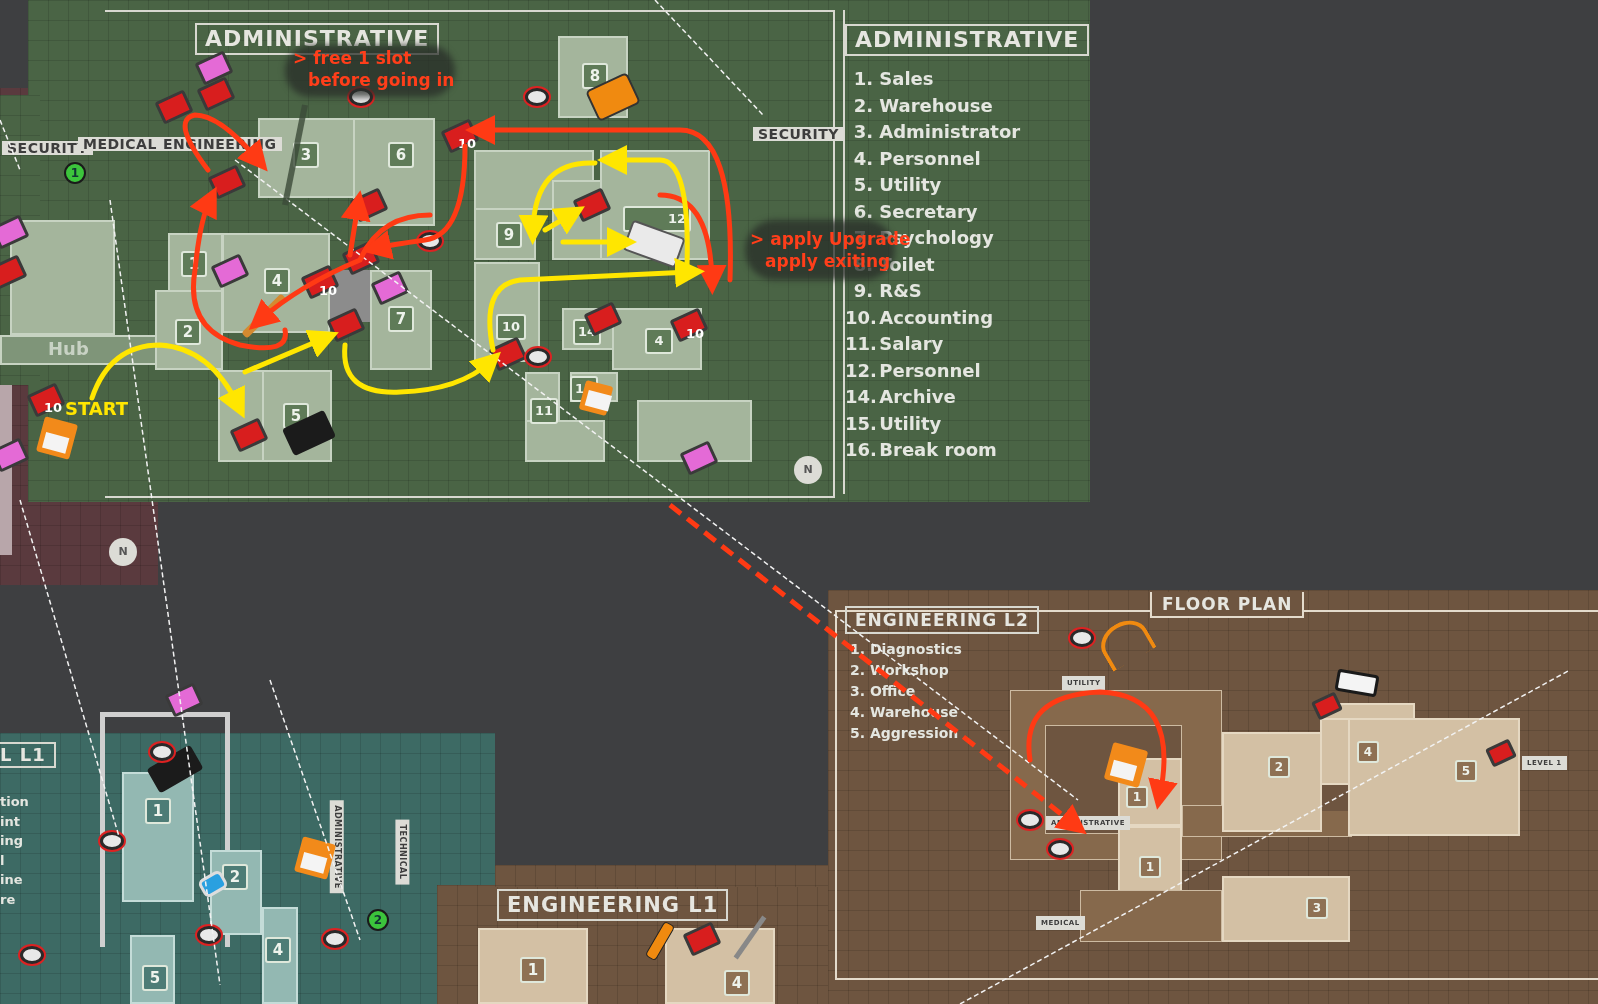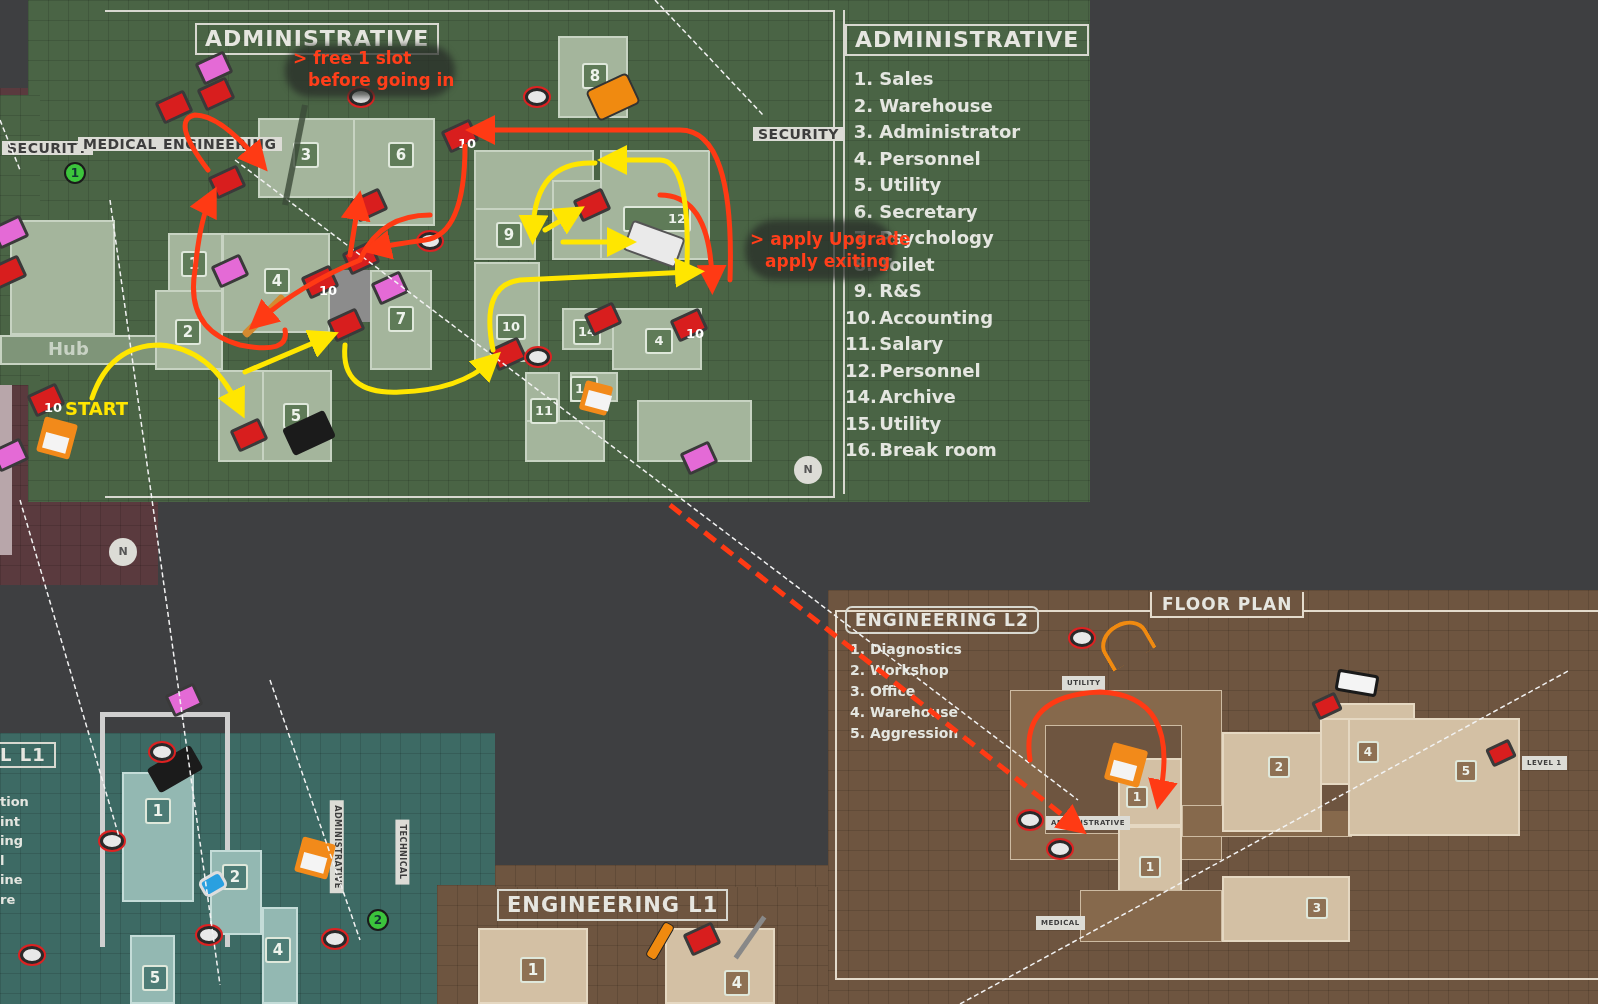--- a/index.html
+++ b/index.html
@@ -250,21 +250,21 @@
 <div class="room-num rn-brown" style="left:520px;top:957px;">1</div>
 <div class="room-num rn-brown" style="left:724px;top:970px;">4</div>
 <div class="item" style="left:640px;top:935px;width:38px;height:10px;background:#f08a10;border-radius:4px;transform:rotate(-60deg);border:1px solid #222;"></div>
 <div class="keycard" style="left:686px;top:927px;"></div>
 <div class="item" style="left:725px;top:935px;width:50px;height:5px;background:#888;transform:rotate(-55deg);"></div>
 
 <div class="abs grid-brown" style="left:828px;top:590px;width:770px;height:414px;"></div>
 <div class="abs" style="left:835px;top:610px;width:763px;height:366px;border-left:2px solid #e4dbcc;border-top:2px solid #e4dbcc;border-bottom:2px solid #e4dbcc;"></div>
 <div class="abs" style="left:1150px;top:592px;width:150px;height:24px;background:#6e5540;border:2px solid #e4dbcc;border-top:none;"></div>
 <div class="abs" style="left:1162px;top:594px;color:#e6e6e0;font-weight:bold;font-size:17px;letter-spacing:1px;">FLOOR PLAN</div>
-<div class="title-box" style="left:845px;top:606px;font-size:17px;line-height:24px;border-radius:7px;">ENGINEERING L2</div>
+<div class="title-box" style="left:845px;top:606px;font-size:17px;line-height:24px;">ENGINEERING L2</div>
 <ul class="legend-list" style="left:850px;top:639px;font-size:14px;line-height:21px;">
   <li><span>1.</span> <span>Diagnostics</span></li>
   <li><span>2.</span> <span>Workshop</span></li>
   <li><span>3.</span> <span>Office</span></li>
   <li><span>4.</span> <span>Warehouse</span></li>
   <li><span>5.</span> <span>Aggression</span></li>
 </ul>
 <div class="abs" style="left:1010px;top:690px;width:210px;height:168px;background:#86694c;border:1px solid #cdbba2;"></div>
 <div class="abs" style="left:1045px;top:725px;width:135px;height:107px;background:#6e5540;border:1px solid #cdbba2;"></div>
 <div class="room-brown" style="left:1118px;top:758px;width:64px;height:68px;"></div>

